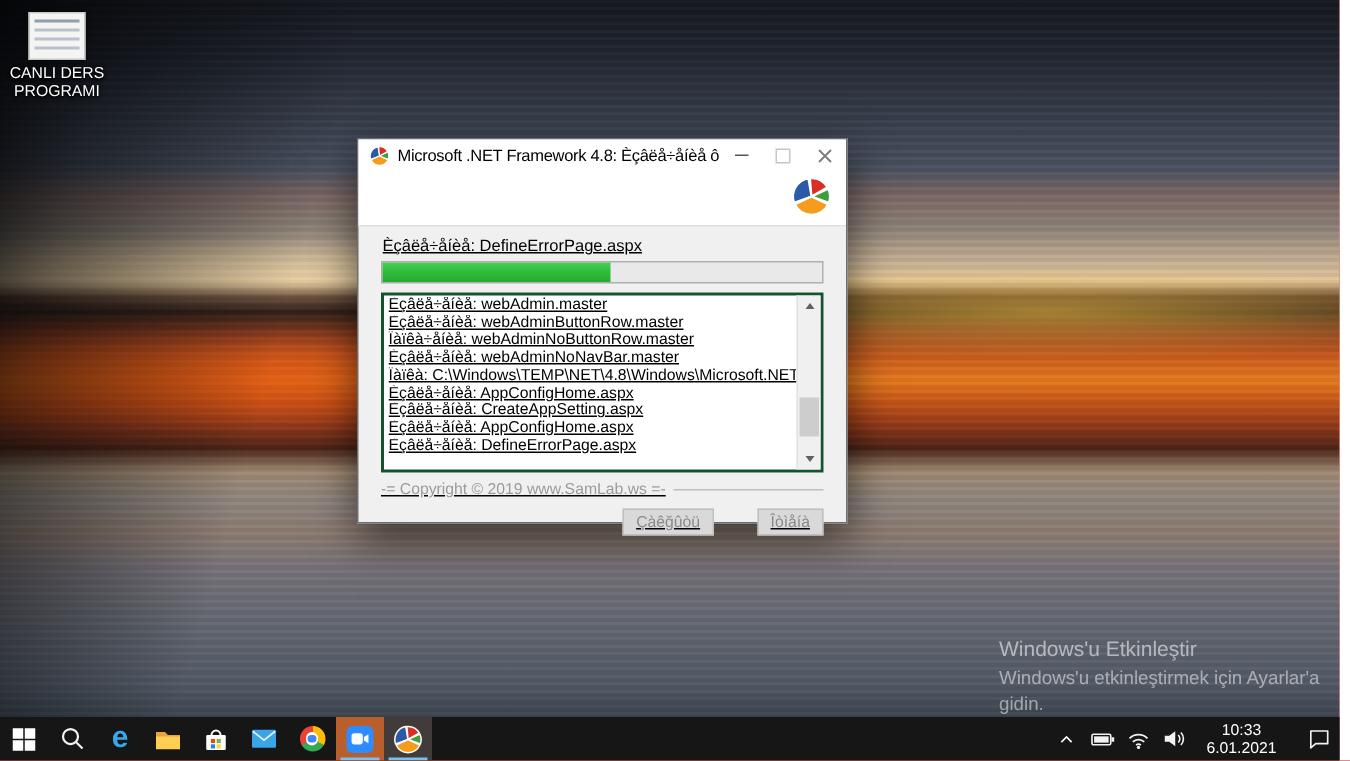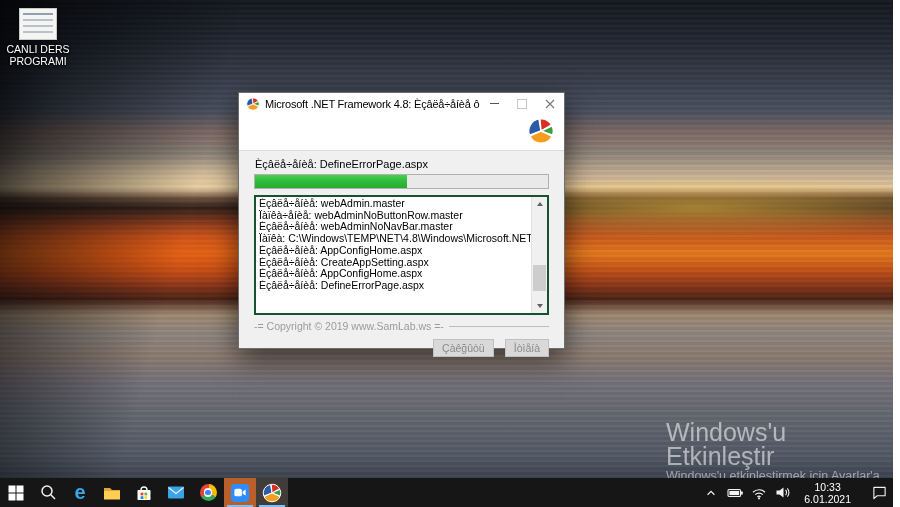--- a/index.html
+++ b/index.html
@@ -30,36 +30,36 @@
     box-shadow:0 1px 3px rgba(0,0,0,.6);position:relative;}
   .desktop-icon .thumb i{position:absolute;left:3px;right:3px;height:2px;background:#b9c2cc;}
   .desktop-icon .thumb i:nth-child(1){top:4px;background:#8fa0b0;}
   .desktop-icon .thumb i:nth-child(2){top:10px;}
   .desktop-icon .thumb i:nth-child(3){top:16px;}
   .desktop-icon .thumb i:nth-child(4){top:22px;}
   .desktop-icon .label{color:#fff;font-size:10.5px;line-height:12px;text-shadow:0 1px 2px #000,0 0 3px #000;}
 
   
   .watermark{position:absolute;left:666px;top:420px;color:rgba(255,255,255,.55);}
-  .watermark .wm-title{font-size:25px;line-height:24px;font-weight:400;}
+  .watermark .wm-title{font-size:14px;line-height:24px;font-weight:400;}
   .watermark .wm-sub{font-size:12.5px;line-height:17px;color:rgba(255,255,255,.5);}
 
   
   .dialog{position:absolute;left:238px;top:92px;width:327px;height:257px;background:#f0f0f0;
     border:1px solid #6e6e6e;box-shadow:0 10px 28px rgba(0,0,0,.6);box-sizing:border-box;display:flex;flex-direction:column;}
   .titlebar{height:21px;background:#fff;display:flex;align-items:center;padding-left:7px;flex:none;}
   .titlebar .t-icon{width:14px;height:14px;margin-right:5px;flex:none;}
   .titlebar .t-text{font-size:11px;letter-spacing:-.2px;color:#000;white-space:nowrap;overflow:hidden;flex:1;}
   .caption-btn{width:28px;height:21px;display:flex;align-items:center;justify-content:center;flex:none;}
   .glyph-min{width:9px;height:1px;background:#555;}
   .glyph-max{width:8px;height:8px;border:1px solid #c6c6c6;}
   .header{height:36px;background:#fff;border-bottom:1px solid #dcdcdc;position:relative;flex:none;}
   .header .logo{position:absolute;right:9px;top:3px;width:28px;height:28px;}
 
-  .client{flex:1;display:flex;flex-direction:column;padding:6px 15px 7px;box-sizing:border-box;}
+  .client{flex:1;display:flex;flex-direction:column;padding:6px 15px 7px;box-sizing:border-box;text-decoration:underline;}
   .status-label{font-size:11px;color:#000;margin:1px 1px 4px;white-space:nowrap;overflow:hidden;flex:none;}
   .progress{height:13px;border:1px solid #b0b0b0;background:#e9e9e9;flex:none;}
   .progress .fill{height:100%;background:linear-gradient(180deg,#49cf55 0%,#2fbe3b 45%,#27ab33 100%);}
 
   .listbox{margin-top:6px;height:120px;background:#fff;border:2px solid #14532d;display:flex;flex:none;box-sizing:border-box;}
   .rows{flex:1;overflow:hidden;padding:1px 0 0 3px;}
   .row{font-size:10.5px;line-height:11.7px;white-space:nowrap;overflow:hidden;color:#000;}
   .scrollbar{width:15px;background:#f0f0f0;border-left:1px solid #e2e2e2;position:relative;flex:none;}
   .sb-arrow{position:absolute;left:0;width:15px;height:14px;display:flex;align-items:center;justify-content:center;}
   .sb-up{top:0;} .sb-down{bottom:0;}
@@ -67,21 +67,21 @@
   .tri-down{width:0;height:0;border-left:3.5px solid transparent;border-right:3.5px solid transparent;border-top:4.5px solid #606060;}
   .sb-thumb{position:absolute;left:1px;width:13px;top:68px;height:26px;background:#cdcdcd;}
 
   .copyright-row{display:flex;align-items:center;margin-top:5px;flex:none;}
   .copyright-text{font-size:10.5px;color:#9b9b9b;white-space:nowrap;}
   .copyright-line{flex:1;border-top:1px solid #bdbdbd;margin-left:5px;margin-top:1px;}
 
   .btn-row{display:flex;justify-content:flex-end;align-items:center;gap:11px;margin-top:7px;flex:none;}
   .dlg-btn{height:18px;background:#d9d9d9;border:1px solid #c0c0c0;color:#8a8a8a;font-size:10.5px;
     font-family:"Liberation Sans",sans-serif;display:flex;align-items:center;justify-content:center;padding:0 8px;box-sizing:border-box;}
-  .dlg-btn.close-b{min-width:50px;} .dlg-btn.cancel-b{min-width:40px;}
+  .dlg-btn.close-b{min-width:50px;} .dlg-btn.cancel-b{min-width:40px;margin-left:18px;}
 
   
   .taskbar{position:absolute;left:0;bottom:0;width:900px;height:29px;background:#161616;display:flex;align-items:stretch;}
   .tb-btn{width:32px;display:flex;align-items:center;justify-content:center;flex:none;position:relative;}
   .tb-btn.active-orange{background:#b95f2b;}
   .tb-btn.active-gray{background:#413c39;}
   .tb-btn.underlined::after{content:"";position:absolute;left:3px;right:3px;bottom:0;height:2px;background:#7cc0f0;}
   .edge-e{color:#39a7e8;font-size:20px;font-weight:bold;line-height:18px;margin-top:-2px;}
   .chrome-ball{width:17px;height:17px;border-radius:50%;position:relative;
     background:conic-gradient(from -120deg,#ea4335 0 120deg,#fbbc05 120deg 240deg,#34a853 240deg 360deg);}
@@ -157,20 +157,21 @@
     <div class="client">
       <div class="status-label">Èçâëå÷åíèå: DefineErrorPage.aspx</div>
 
       <div class="progress">
         <div class="fill" style="width: 52%;"></div>
       </div>
 
       <div class="listbox">
         <div class="rows">
           <div class="row">Èçâëå÷åíèå: webAdmin.master</div>
+          <div class="row">Èçâëå÷åíèå: webAdminButtonRow.master</div>
           <div class="row">Ïàïêà÷åíèå: webAdminNoButtonRow.master</div>
           <div class="row">Èçâëå÷åíèå: webAdminNoNavBar.master</div>
           <div class="row">Ïàïêà: C:\Windows\TEMP\NET\4.8\Windows\Microsoft.NET\Framework64\v4\ASP.NE...</div>
           <div class="row">Èçâëå÷åíèå: AppConfigHome.aspx</div>
           <div class="row">Èçâëå÷åíèå: CreateAppSetting.aspx</div>
           <div class="row">Èçâëå÷åíèå: AppConfigHome.aspx</div>
           <div class="row">Èçâëå÷åíèå: DefineErrorPage.aspx</div>
         </div>
         <div class="scrollbar">
           <div class="sb-arrow sb-up">

